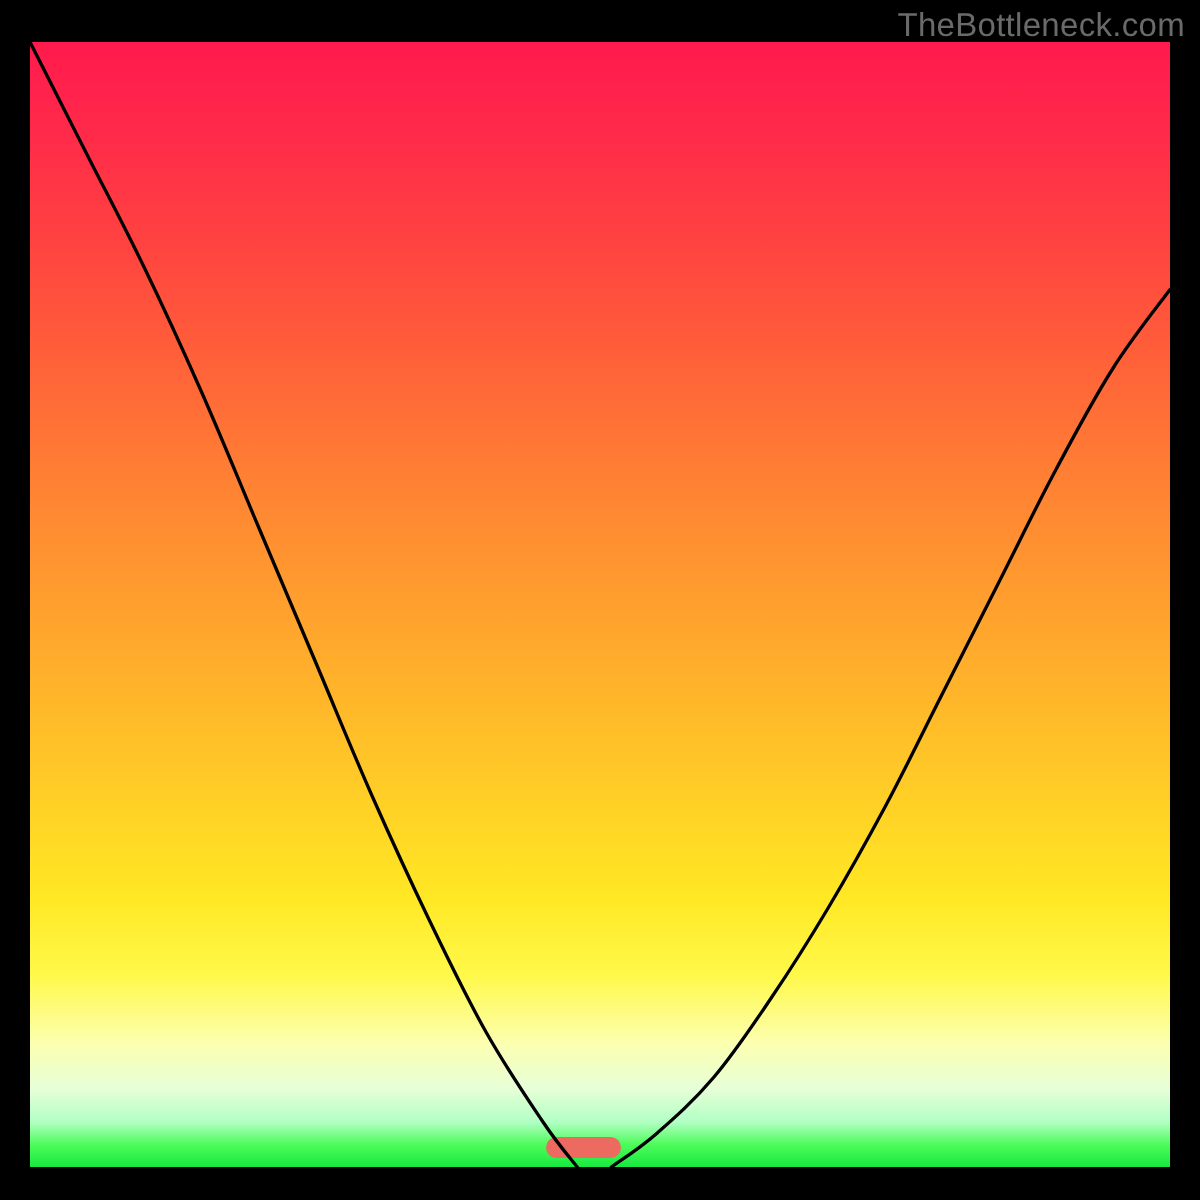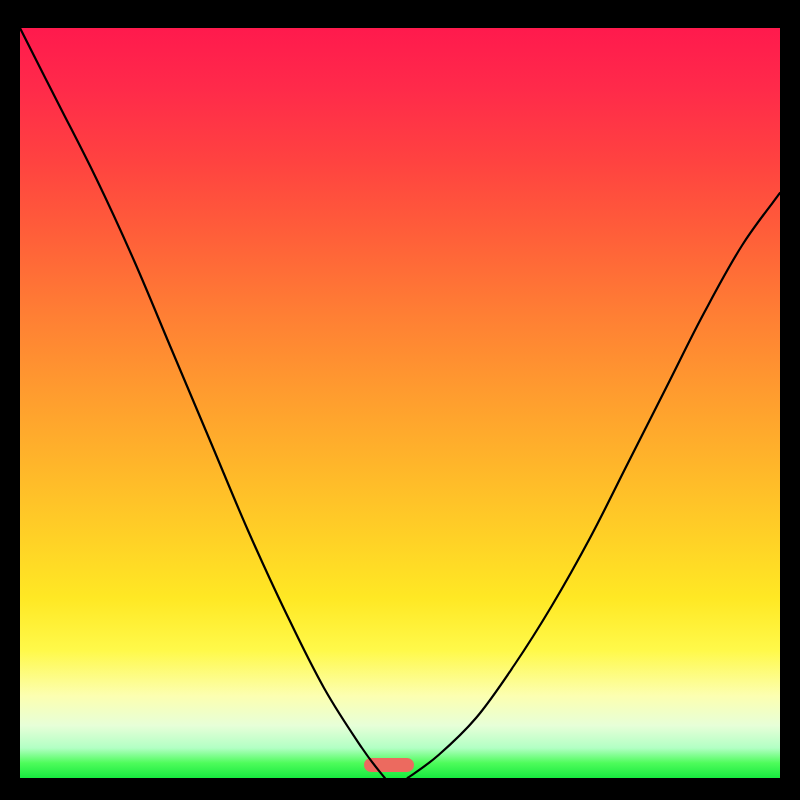--- a/index.html
+++ b/index.html
@@ -80,20 +80,21 @@
     stroke: #000;
     stroke-width: 2.2;
     fill: none;
     stroke-linecap: round;
   }
 </style>
 </head>
 <body>
 
 <div class="frame">
+  <div class="watermark">TheBottleneck.com</div>
 
   <div class="plot-area">
 
     <div class="grad"></div>
 
     <div class="marker" style="left: 343.6px;"></div>
 
     <svg class="curve" viewBox="0 0 760 750" preserveAspectRatio="none">
       <path d="M 0.0 0.0 C 6.8 13.5, 24.3 48.0, 38.0 75.0 C 51.7 102.0, 62.3 121.7, 76.0 150.0 C 89.7 178.3, 100.3 201.4, 114.0 232.5 C 127.7 263.6, 138.3 290.1, 152.0 322.5 C 165.7 354.9, 176.3 380.1, 190.0 412.5 C 203.7 444.9, 214.3 471.4, 228.0 502.5 C 241.7 533.5, 252.3 556.6, 266.0 585.0 C 279.7 613.4, 290.3 635.7, 304.0 660.0 C 317.7 684.3, 331.1 703.8, 342.0 720.0 C 352.9 736.2, 360.7 744.6, 364.8 750.0"></path>
       <path d="M 387.6 750.0 C 393.1 746.0, 405.7 738.3, 418.0 727.5 C 430.3 716.7, 442.3 706.2, 456.0 690.0 C 469.7 673.8, 480.3 657.8, 494.0 637.5 C 507.7 617.3, 518.3 600.5, 532.0 577.5 C 545.7 554.5, 556.3 535.6, 570.0 510.0 C 583.7 484.4, 594.3 462.0, 608.0 435.0 C 621.7 408.0, 632.3 387.0, 646.0 360.0 C 659.7 333.0, 670.3 310.6, 684.0 285.0 C 697.7 259.4, 708.3 239.1, 722.0 217.5 C 735.7 195.9, 753.2 174.4, 760.0 165.0"></path>

